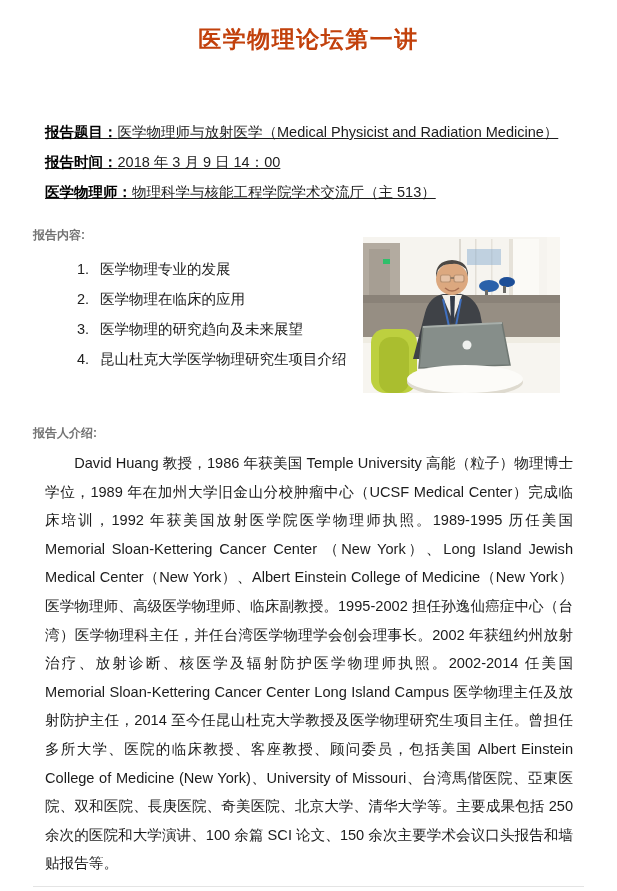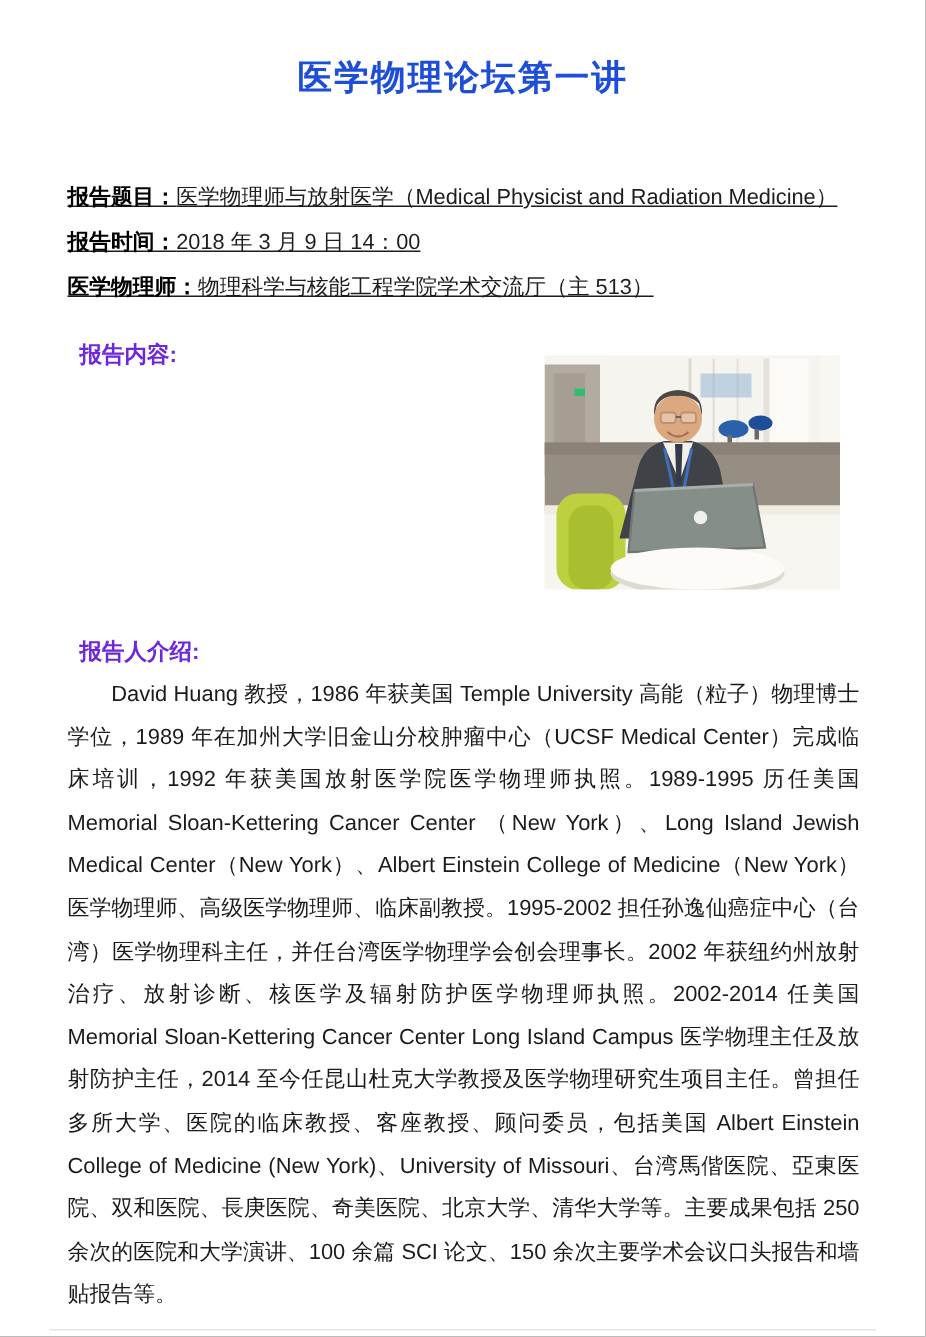--- a/index.html
+++ b/index.html
@@ -6,32 +6,32 @@
   .page{
     position:relative;
     width:617px;height:891px;
     margin:0 auto;
     background:#ffffff;
     font-family:"Liberation Sans","DejaVu Sans",sans-serif;
     color:#1d1d1d;
     overflow:hidden;
   }
   .doc-title{
-    position:absolute;top:36px;left:0;width:617px;
+    position:absolute;top:24px;left:0;width:617px;
     margin:0;text-align:center;
-    font-size:23px;font-weight:700;color:#1d4ed8;
+    font-size:23px;font-weight:700;color:#c2410c;
     letter-spacing:1.5px;
   }
   .meta{position:absolute;left:45px;top:117px;width:530px;text-decoration:underline;}
   .meta-row{height:30px;line-height:30px;font-size:14.5px;white-space:nowrap;}
   .meta-label{font-weight:700;color:#000;}
   .meta-value{color:#1d1d1d;}
   .section-heading{
-    position:absolute;left:53px;margin:0;
-    font-size:15px;font-weight:700;color:#6d28d9;
+    position:absolute;left:33px;margin:0;
+    font-size:12px;font-weight:700;color:#737373;
   }
   .heading-content{top:227px;}
   .heading-speaker{top:425px;}
   .content-list{position:absolute;left:77px;top:254px;width:280px;}
   .content-list-row{height:30px;line-height:30px;font-size:14.5px;white-space:nowrap;}
   .content-list-num{display:inline-block;width:23px;}
   .speaker-photo{
     position:absolute;left:363px;top:237px;width:197px;height:156px;
   }
   .speaker-photo svg{display:block;width:197px;height:156px;}
@@ -62,20 +62,34 @@
     <div class="meta-row">
       <span class="meta-label">报告时间：</span><span class="meta-value">2018 年 3 月 9 日 14：00</span>
     </div>
     <div class="meta-row">
       <span class="meta-label">医学物理师：</span><span class="meta-value">物理科学与核能工程学院学术交流厅（主 513）</span>
     </div>
   </div>
 
   <h2 class="section-heading heading-content">报告内容:</h2>
 
+  <div class="content-list">
+    <div class="content-list-row">
+      <span class="content-list-num">1.</span><span>医学物理专业的发展</span>
+    </div>
+    <div class="content-list-row">
+      <span class="content-list-num">2.</span><span>医学物理在临床的应用</span>
+    </div>
+    <div class="content-list-row">
+      <span class="content-list-num">3.</span><span>医学物理的研究趋向及未来展望</span>
+    </div>
+    <div class="content-list-row">
+      <span class="content-list-num">4.</span><span>昆山杜克大学医学物理研究生项目介绍</span>
+    </div>
+  </div>
 
   <div class="speaker-photo">
     <svg viewBox="0 0 197 156">
 
       <rect x="0" y="0" width="197" height="156" fill="#f2efe9"></rect>
       <rect x="0" y="0" width="197" height="62" fill="#f6f4ef"></rect>
 
       <rect x="96" y="2" width="2" height="58" fill="#ddd9d1"></rect>
       <rect x="112" y="2" width="1.5" height="58" fill="#e2ded6"></rect>
       <rect x="128" y="2" width="1.5" height="56" fill="#e6e2da"></rect>

